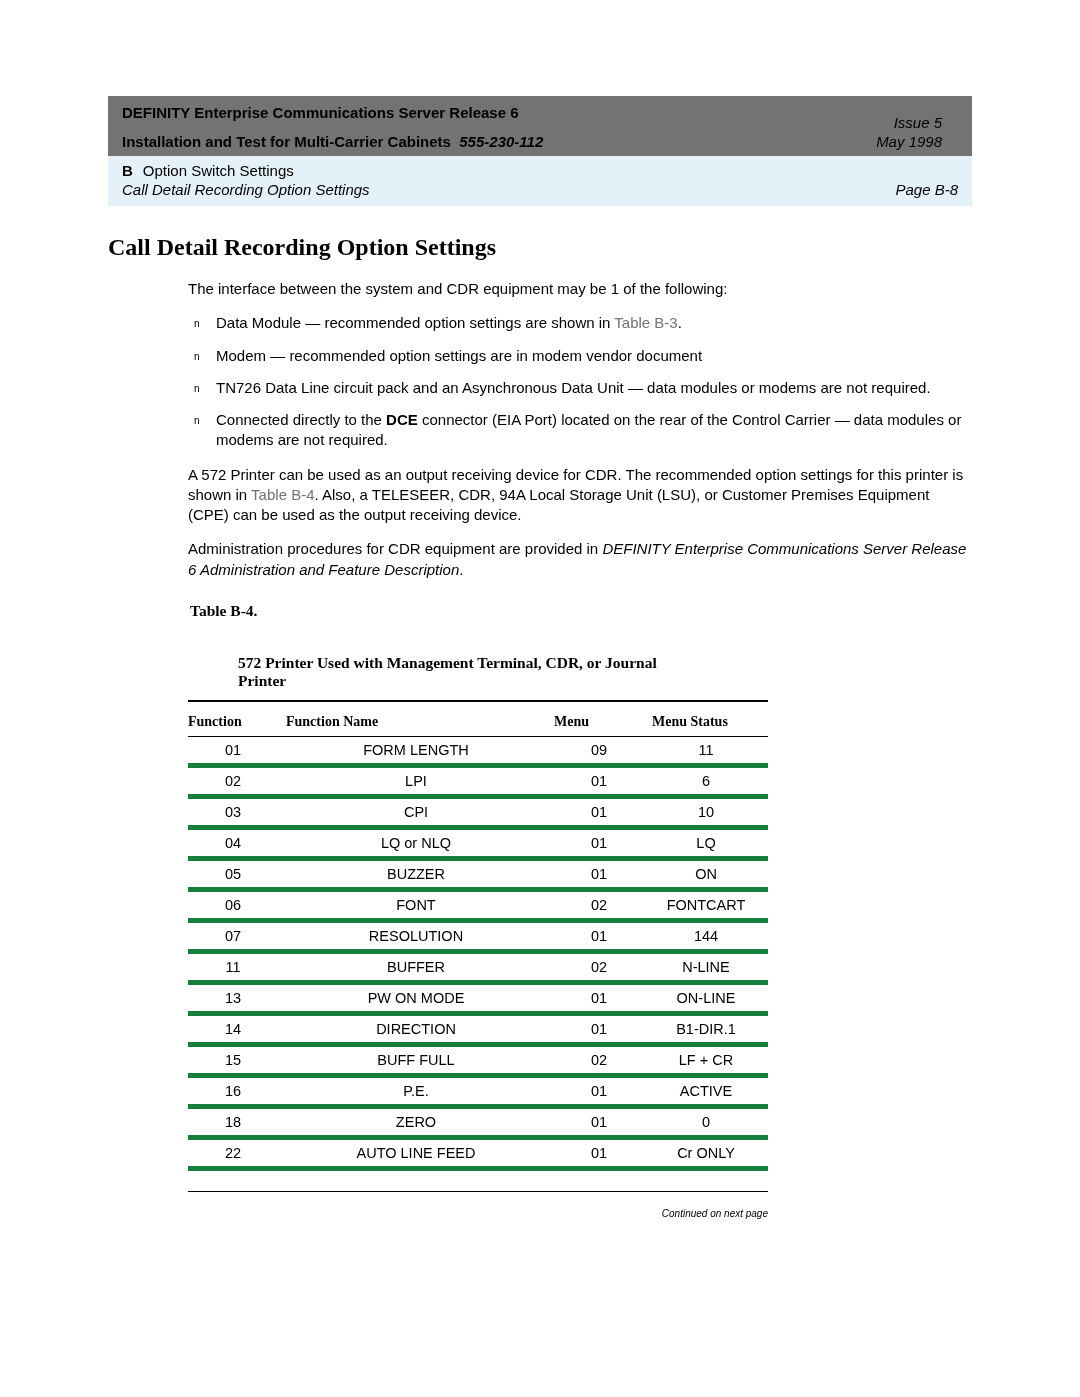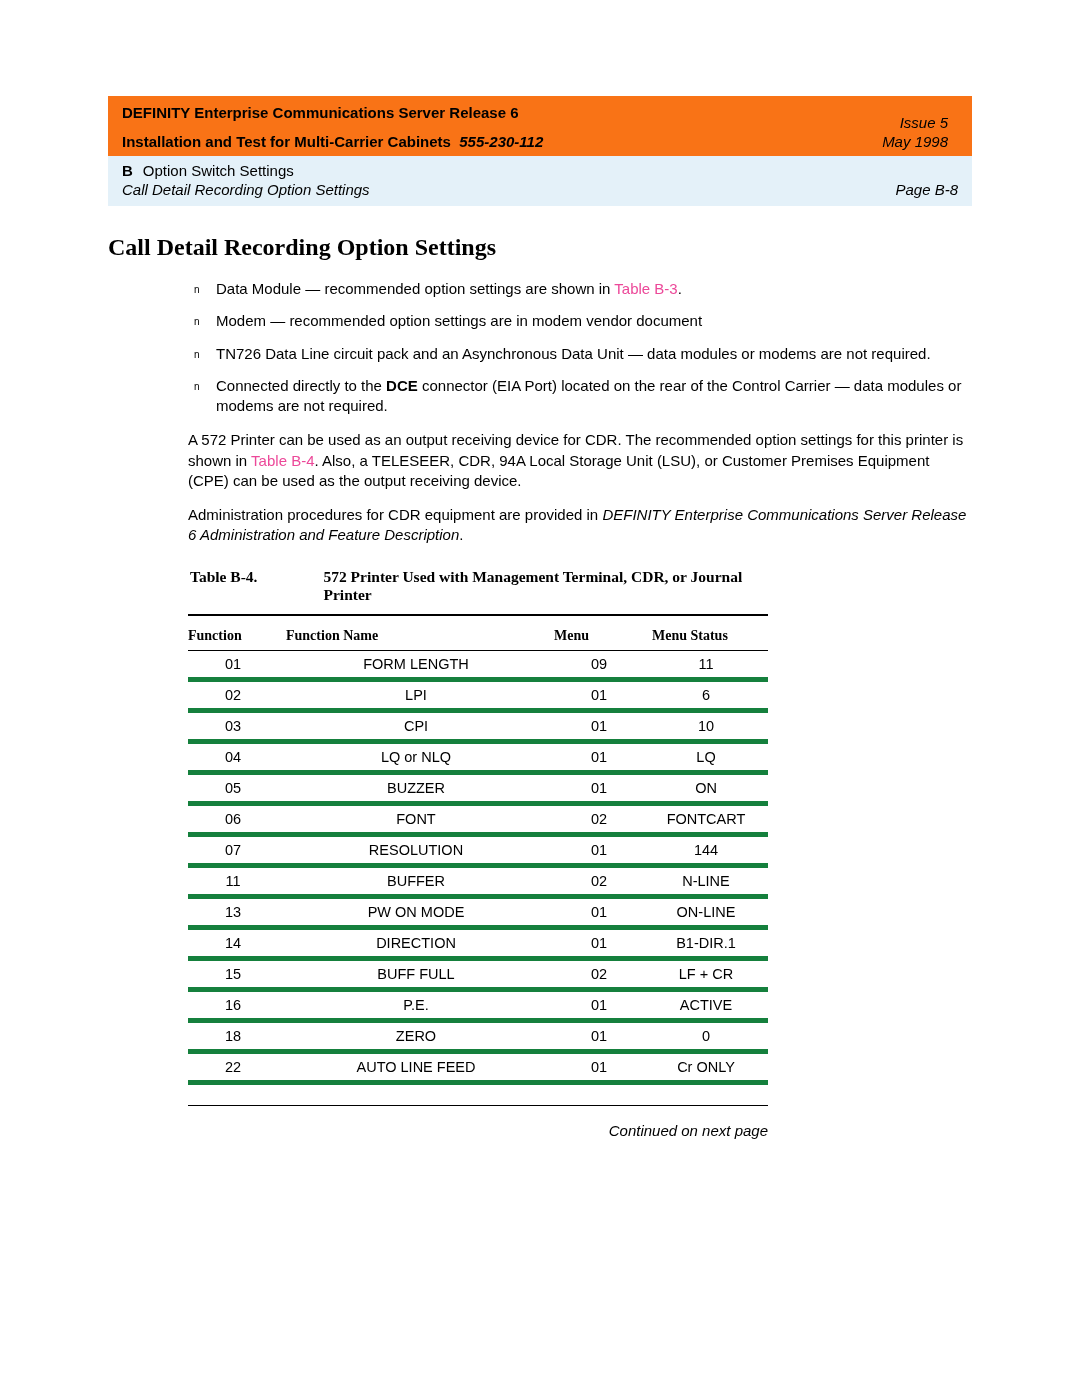--- a/index.html
+++ b/index.html
@@ -8,22 +8,22 @@
     background: #ffffff;
     font-family: Arial, Helvetica, sans-serif;
     font-size: 15px;
     color: #000;
     width: 1080px;
   }
   .page {
     padding: 96px 108px 60px 108px;
   }
   .header-band {
-    background: #f97316;
-    padding: 8px 24px 6px 14px;
+    background: #737373;
+    padding: 8px 30px 6px 14px;
   }
   .hdr-row1 {
     display: flex;
     justify-content: space-between;
     font-weight: bold;
     font-size: 15px;
   }
   .hdr-row1 .right {
     font-style: italic;
     font-weight: normal;
@@ -72,31 +72,32 @@
     margin-bottom: 12px;
     line-height: 1.35;
   }
   ul.bullets li .bm {
     position: absolute;
     left: -22px;
     top: 4px;
     font-size: 10px;
   }
   .em-dash { display:inline; }
-  .link { color: #ec4899; }
+  .link { color: #737373; }
   .italic { font-style: italic; }
   .bold { font-weight: bold; }
   .table-caption {
     font-family: "Book Antiqua", Palatino, Georgia, serif;
     font-weight: bold;
     font-size: 15.5px;
     margin: 22px 0 4px 0;
     display: flex;
-    gap: 18px;
+    gap: 34px;
     padding: 0 2px 6px 2px;
+    flex-direction: column;
   }
   .table-caption .tnum { white-space: nowrap; }
   .table-caption .ttitle { max-width: 420px; margin-left: 48px; }
   .caption-rule {
     border: none;
     border-top: 2px solid #000;
     margin: 0 0 6px 0;
   }
   table.data {
     width: 100%;
@@ -122,21 +123,21 @@
   table.data td:nth-child(3){ width: 90px; }
   .table-bottom-rule {
     border: none;
     border-top: 1.5px solid #000;
     margin: 20px 0 0 0;
   }
   .cont {
     text-align: right;
     font-style: italic;
     margin-top: 16px;
-    font-size: 15px;
+    font-size: 10px;
   }
   .table-wrap {
     margin-left: 80px;
     width: 580px;
   }
 </style>
 </head>
 <body>
 
 <div class="page">
@@ -161,20 +162,21 @@
     </div>
     <div class="hdr-row4">
       <span>Call Detail Recording Option Settings</span>
       <span>Page B-8</span>
     </div>
   </div>
 
   <div class="section-title">Call Detail Recording Option Settings</div>
 
   <div class="body-text">
+    <p>The interface between the system and CDR equipment may be 1 of the following:</p>
 
     <ul class="bullets">
       <li>
         <span class="bm">n</span>
         <span>Data Module</span><span class="em-dash"> — </span><span>recommended option settings are shown in </span><span class="link">Table B-3</span><span>.</span>
       </li>
       <li>
         <span class="bm">n</span>
         <span>Modem</span><span class="em-dash"> — </span><span>recommended option settings are in modem vendor document</span>
       </li>

